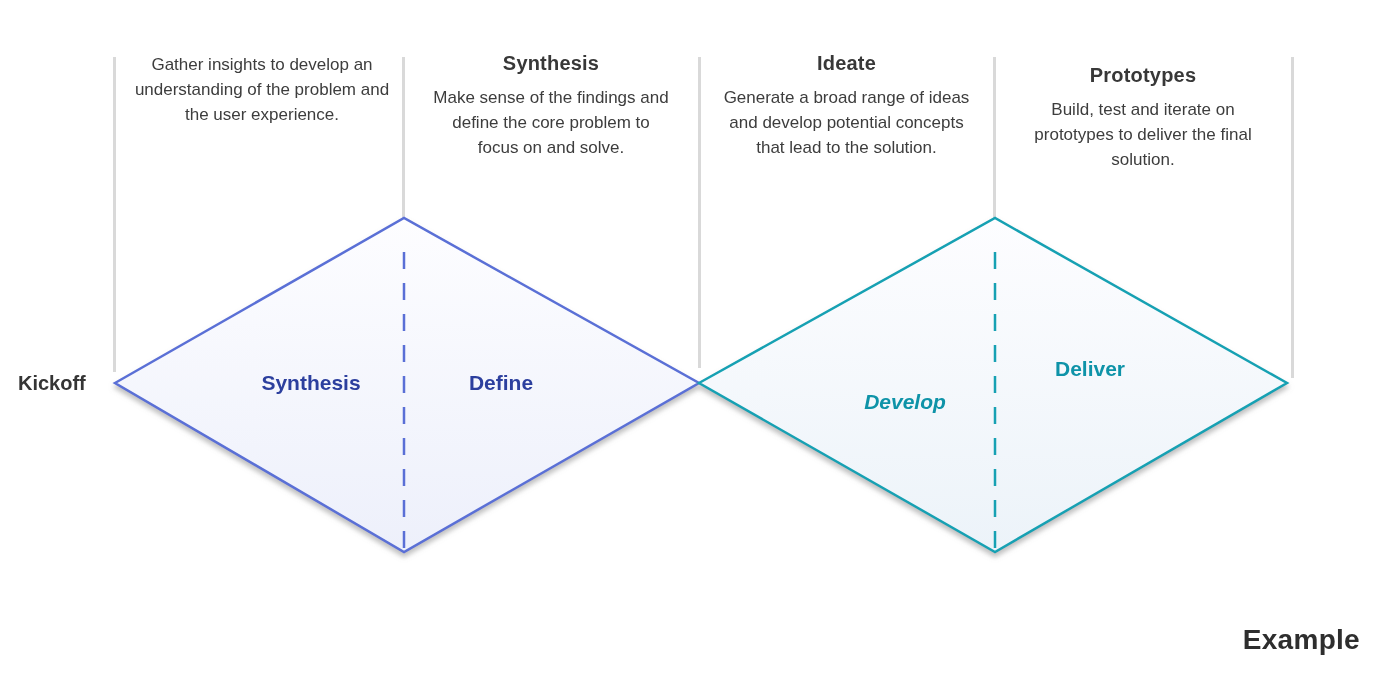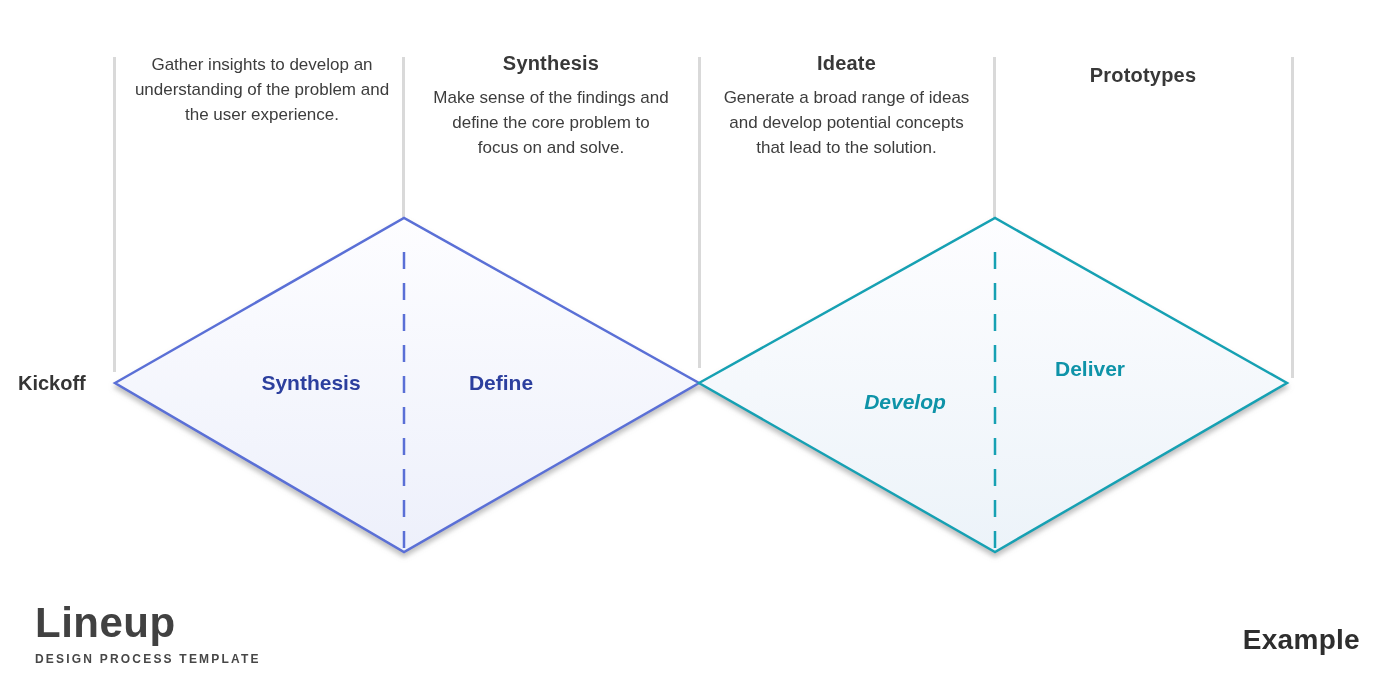--- a/index.html
+++ b/index.html
@@ -87,20 +87,21 @@
   <div class="col-note col2">
     <h3>Synthesis</h3>
     <p>Make sense of the findings and define the core problem to focus on and solve.</p>
   </div>
   <div class="col-note col3">
     <h3>Ideate</h3>
     <p>Generate a broad range of ideas and develop potential concepts that lead to the solution.</p>
   </div>
   <div class="col-note col4">
     <h3>Prototypes</h3>
+    <p>Build, test and iterate on prototypes to deliver the final solution.</p>
   </div>
 
   <svg class="diamonds" width="1400" height="690" viewBox="0 0 1400 690">
     <defs>
       <linearGradient id="gradBlue" x1="0" y1="0" x2="0" y2="1">
         <stop offset="0" stop-color="#fdfdff"></stop>
         <stop offset="1" stop-color="#edf0fb"></stop>
       </linearGradient>
       <linearGradient id="gradTeal" x1="0" y1="0" x2="0" y2="1">
         <stop offset="0" stop-color="#fdfdff"></stop>
@@ -118,19 +119,15 @@
     <line x1="995" y1="252" x2="995" y2="548" stroke="#16a1b3" stroke-width="2.5" stroke-dasharray="17 14"></line>
   </svg>
 
   <div class="phase-label blue lbl-discover">Synthesis</div>
   <div class="phase-label blue lbl-define">Define</div>
   <div class="phase-label teal lbl-develop">Develop</div>
   <div class="phase-label teal lbl-deliver">Deliver</div>
 
   <div class="start-label">Kickoff</div>
 
-  <div class="logo-block">
-    <div class="logo-name">Lineup</div>
-    <div class="logo-tagline">Design Process Template</div>
-  </div>
   <div class="footer-right">Example</div>
 
 </div>
 
 </body></html>

